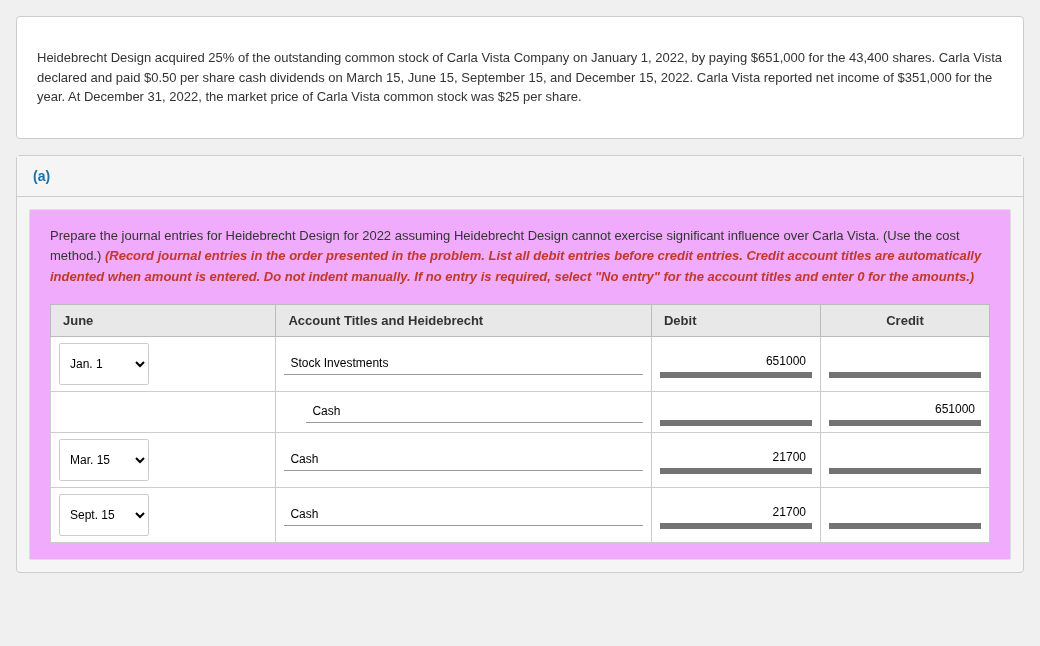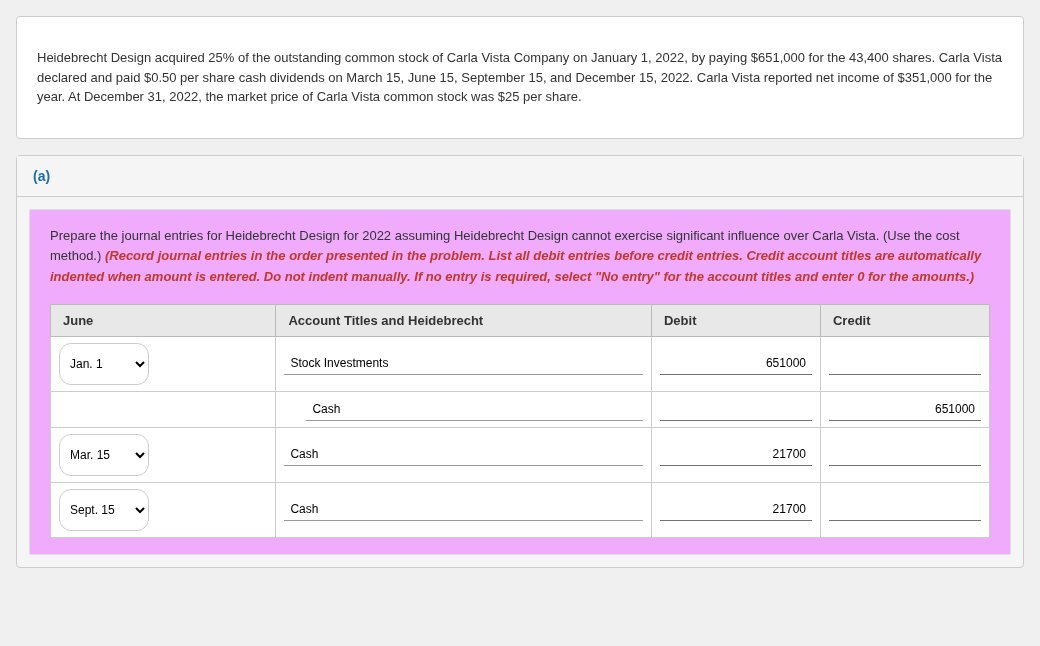--- a/index.html
+++ b/index.html
@@ -62,48 +62,48 @@
       border: 1px solid #bbb;
       padding: 8px 12px;
       text-align: left;
       font-weight: bold;
       font-size: 13px;
     }
     .journal-table thead tr th.center {
       text-align: left;
     }
     .journal-table thead tr th.right {
-      text-align: left;
+      text-align: center;
     }
     .journal-table tbody tr td {
       border: 1px solid #ccc;
       padding: 6px 8px;
       vertical-align: middle;
       background: #fff;
     }
     .date-select {
       border: 1px solid #ccc;
-      border-radius: 12px;
+      border-radius: 2px;
       padding: 12px 6px;
       font-size: 12px;
       background: #fff;
       width: 90px;
     }
     .account-input {
       border: none;
       border-bottom: 1px solid #999;
       padding: 4px 6px;
       font-size: 12px;
       width: 100%;
       background: transparent;
       outline: none;
     }
     .amount-input {
       border: none;
-      border-bottom: 1px solid #737373;
+      border-bottom: 6px solid #737373;
       padding: 4px 6px;
       font-size: 12px;
       width: 100%;
       background: transparent;
       outline: none;
       text-align: right;
     }
     .indented {
       padding-left: 30px !important;
     }

